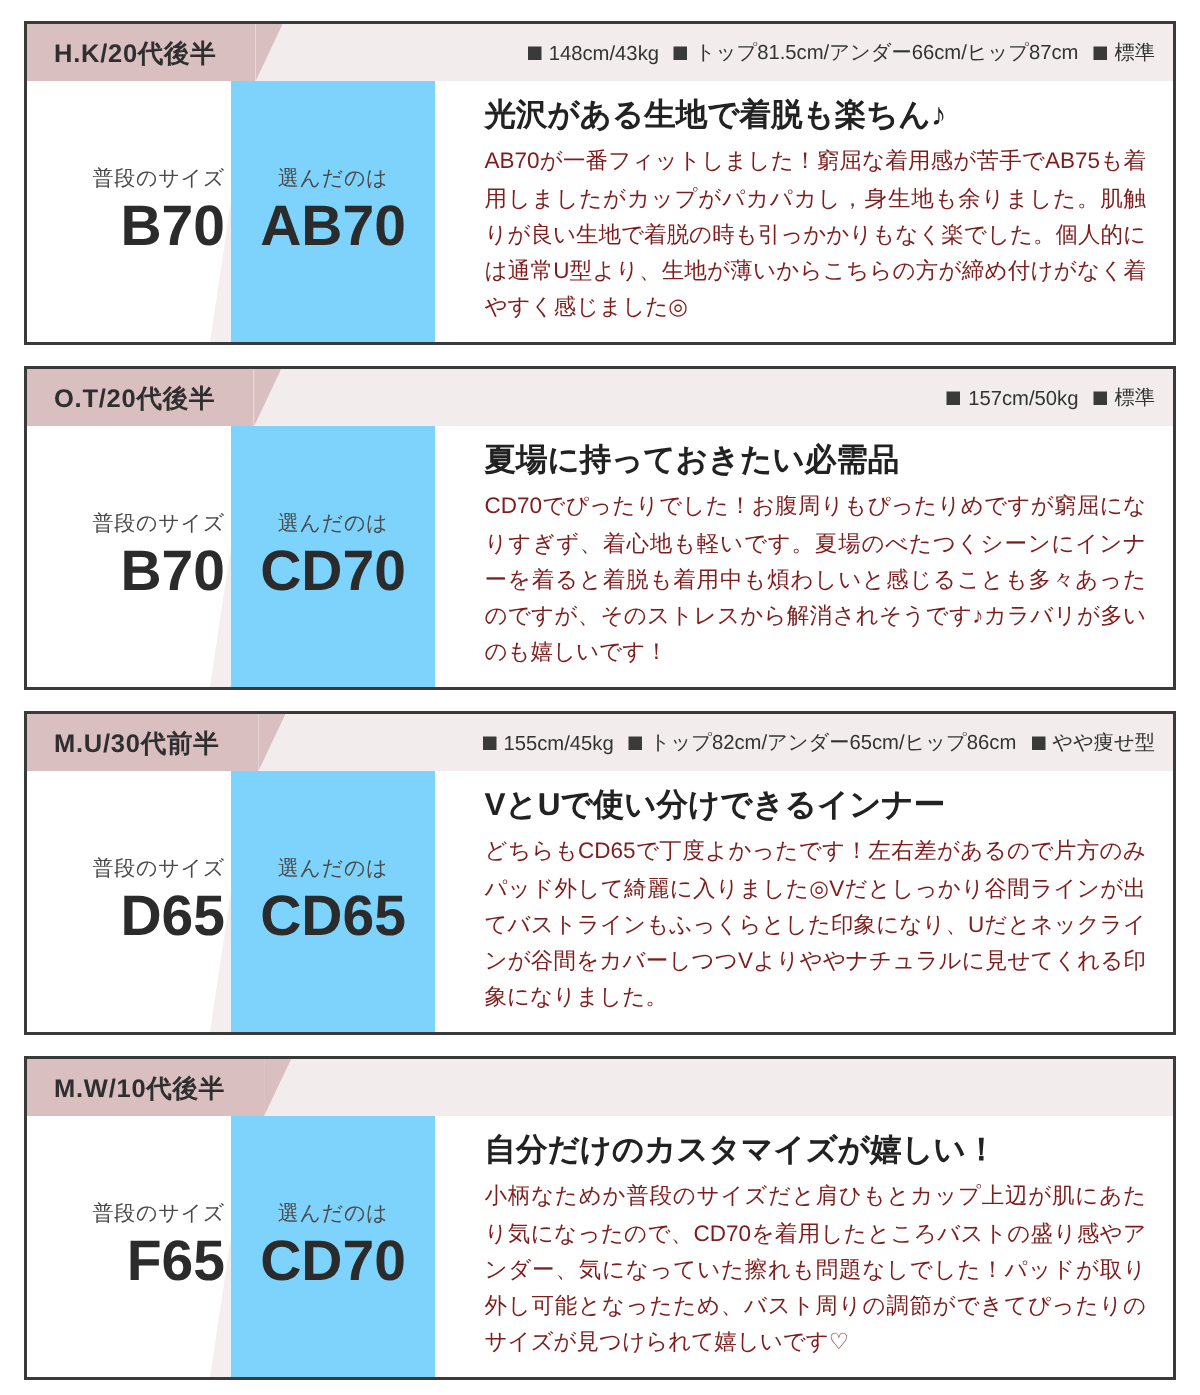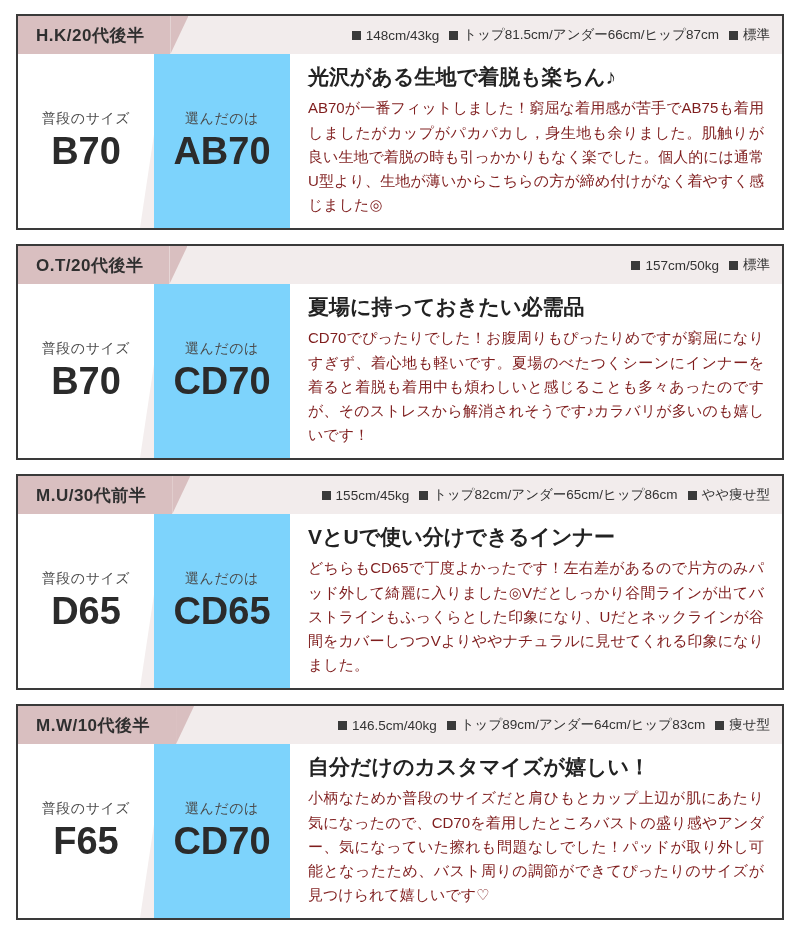--- a/index.html
+++ b/index.html
@@ -102,20 +102,21 @@
     flex: 1 1 50%;
     display: flex;
     flex-direction: column;
     align-items: center;
     justify-content: center;
     box-sizing: border-box;
     padding: 0 4px;
   }
   .size-box.usual {
     background: #ffffff;
+    align-items: flex-end;
   }
   .size-box.chosen {
     background: #7dd3fc;
     position: relative;
   }
   .size-label {
     font-size: 14px;
     color: #4a4a4a;
     margin-bottom: 4px;
     letter-spacing: 0.5px;
@@ -139,20 +140,21 @@
   .rv-sizes .slash-left {
     left: 122px;
     clip-path: polygon(100% 0, 100% 100%, 0 100%);
   }
   .rv-text {
     flex: 1 1 auto;
     padding: 10px 18px 10px 18px;
     display: flex;
     flex-direction: column;
     min-width: 0;
+    margin-left: 15px;
   }
   .rv-title {
     font-size: 21px;
     font-weight: bold;
     color: #222222;
     margin: 0 0 6px 0;
     line-height: 1.25;
   }
   .rv-comment {
     font-size: 15px;
@@ -270,34 +272,20 @@
       <div class="rv-text">
         <h3 class="rv-title">VとUで使い分けできるインナー</h3>
         <p class="rv-comment">どちらもCD65で丁度よかったです！左右差があるので片方のみパッド外して綺麗に入りました◎Vだとしっかり谷間ラインが出てバストラインもふっくらとした印象になり、Uだとネックラインが谷間をカバーしつつVよりややナチュラルに見せてくれる印象になりました。</p>
       </div>
     </div>
   </div>
 
   <div class="review">
     <div class="rv-head">
       <div class="rv-head-name">M.W/10代後半</div>
-      <div class="rv-head-specs">
-        <span class="spec">
-            <span class="sq"></span>
-            <span>146.5cm/40kg</span>
-          </span>
-        <span class="spec">
-            <span class="sq"></span>
-            <span>トップ89cm/アンダー64cm/ヒップ83cm</span>
-          </span>
-        <span class="spec">
-            <span class="sq"></span>
-            <span>痩せ型</span>
-          </span>
-      </div>
     </div>
     <div class="rv-body">
       <div class="rv-sizes">
         <div class="slash-left"></div>
         <div class="size-box usual">
           <div class="size-label">普段のサイズ</div>
           <div class="size-value">F65</div>
         </div>
         <div class="size-box chosen">
           <div class="size-label">選んだのは</div>

